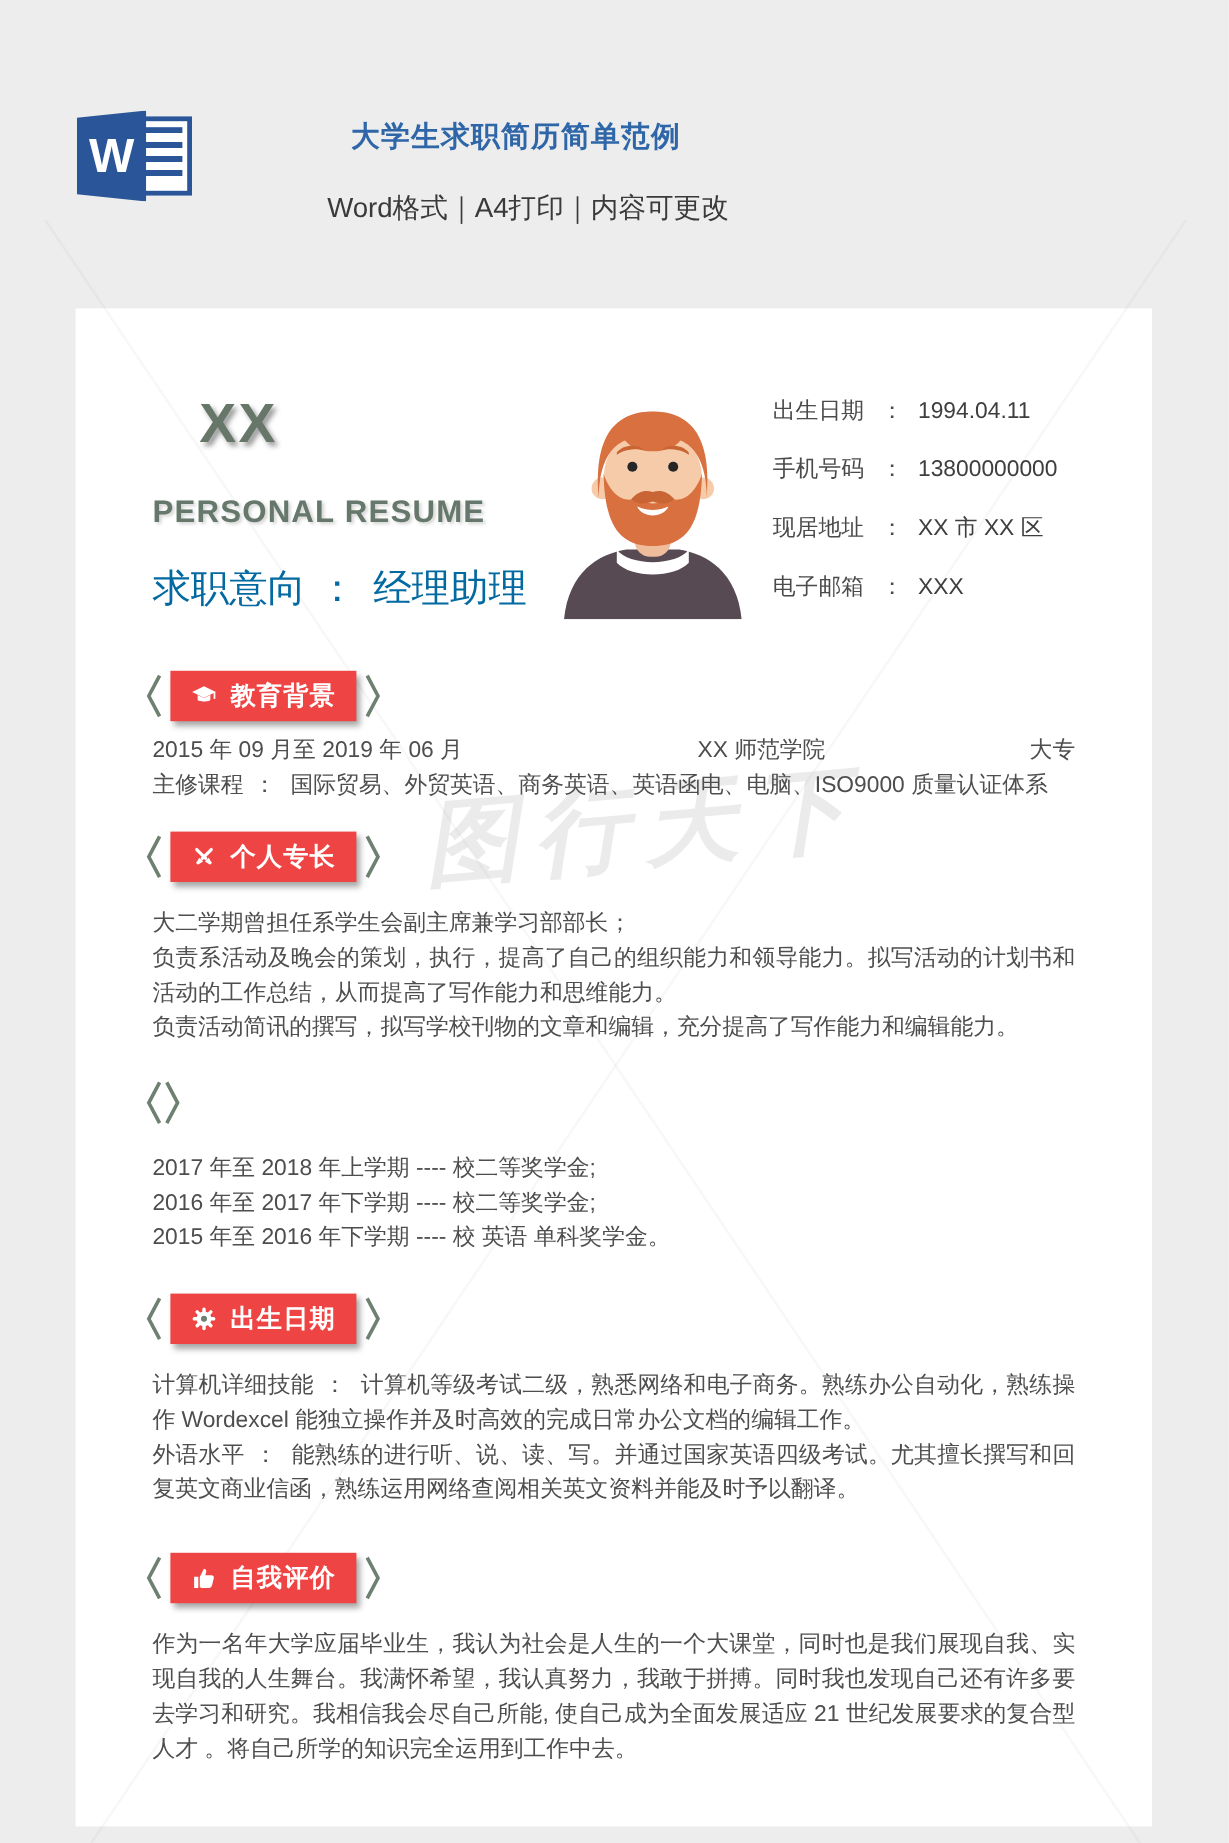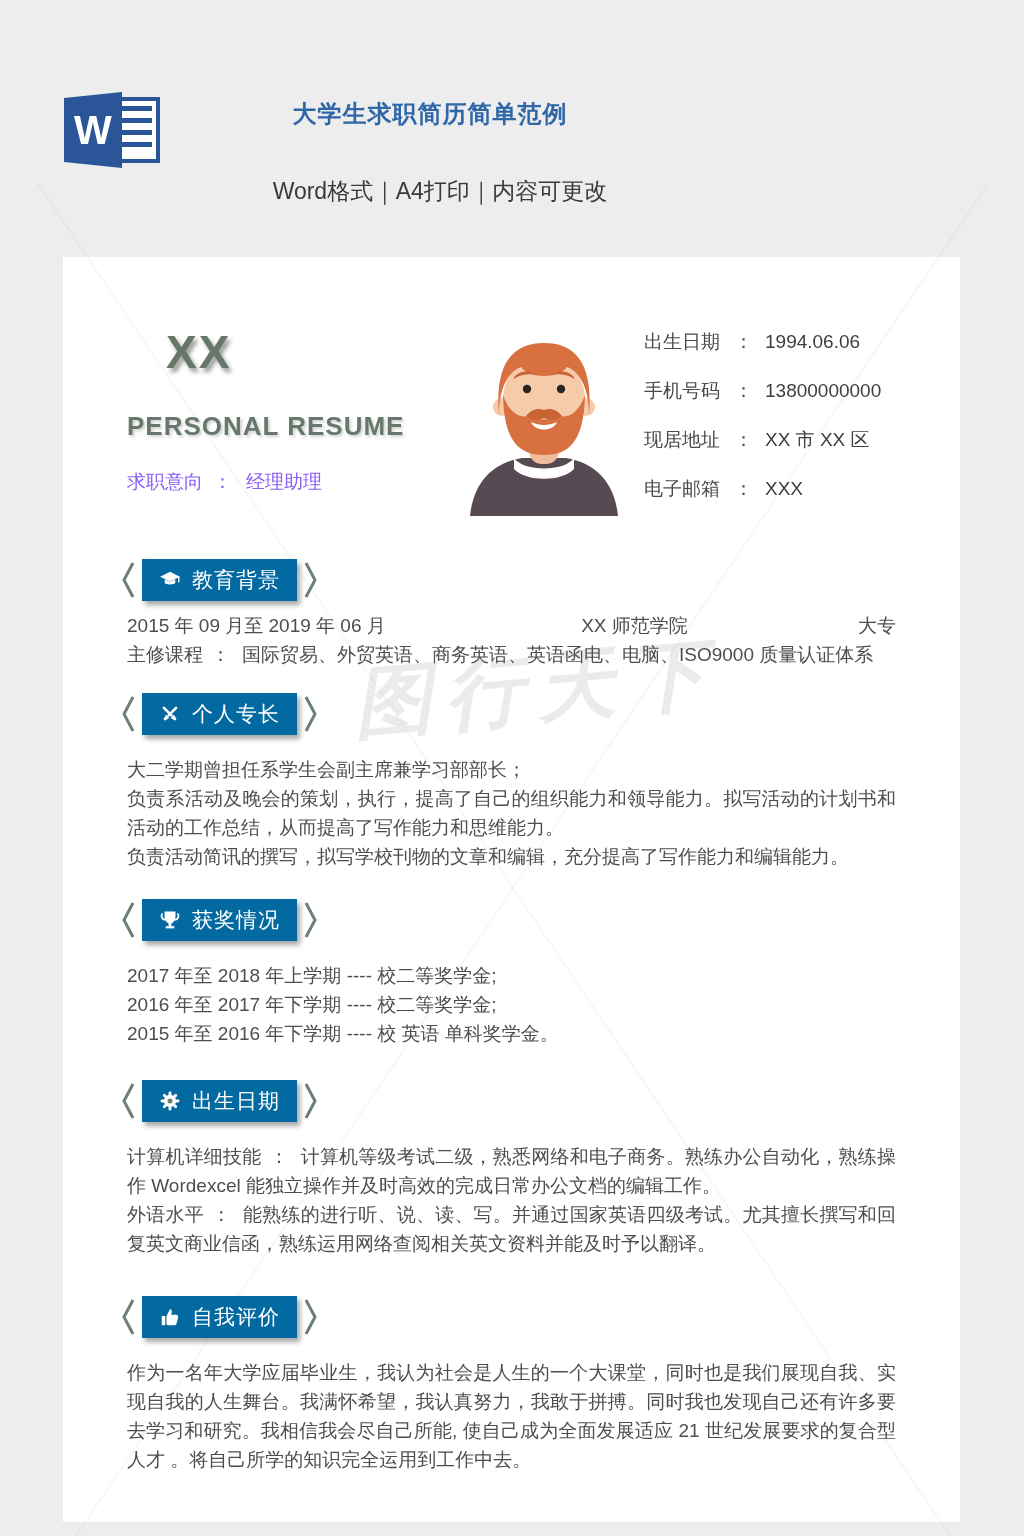--- a/index.html
+++ b/index.html
@@ -14,53 +14,53 @@
   .wi-page{position:absolute;left:44px;top:5px;width:52px;height:66px;background:#fff;
     border:4px solid #2a5699;box-sizing:border-box;}
   .wi-lines{position:absolute;left:4px;right:4px;top:5px;bottom:5px;
     background:repeating-linear-gradient(#2a5699 0 5px,transparent 5px 12px);}
   .wi-panel{position:absolute;left:0;top:0;width:58px;height:76px;background:#2a5699;
     clip-path:polygon(0 8%,100% 0,100% 100%,0 92%);
     display:flex;align-items:center;justify-content:center;}
   .wi-w{color:#fff;font-size:40px;font-weight:bold;line-height:1;}
   .doc-title{position:absolute;top:98px;left:0;width:860px;text-align:center;
     font-size:24px;font-weight:bold;color:#2e66a8;letter-spacing:1px;}
-  .doc-subtitle{position:absolute;top:176px;left:0;width:880px;text-align:center;
+  .doc-subtitle{position:absolute;top:158px;left:0;width:880px;text-align:center;
     font-size:23px;color:#3a3a3a;}
   
   .page{position:absolute;left:63px;top:257px;width:897px;height:1265px;background:#fff;}
   .wm-text{position:absolute;left:290px;top:380px;z-index:0;
     font-size:78px;font-weight:bold;font-style:italic;letter-spacing:14px;
     color:rgba(130,130,130,0.16);transform:rotate(-5deg);white-space:nowrap;}
   .wm-line{position:absolute;width:1700px;height:2px;background:rgba(120,120,120,0.06);
     top:630px;left:-400px;z-index:0;}
   .wm-l1{transform:rotate(56deg);}
   .wm-l2{transform:rotate(-56deg);}
   .page-inner{position:relative;z-index:1;padding:62px 64px 0 64px;}
   
   .r-header{display:flex;align-items:flex-start;}
   .r-left{flex:1;min-width:0;padding-top:6px;}
   .r-name{font-size:46px;font-weight:bold;color:#66776a;letter-spacing:2px;
     text-shadow:3px 4px 4px rgba(70,70,70,0.55);margin-left:39px;}
   .r-en{margin-top:32px;font-size:26px;font-weight:bold;color:#66786b;letter-spacing:1px;
     text-shadow:2px 2px 3px rgba(0,0,0,0.18);}
-  .r-objective{margin-top:27px;font-size:19px;color:#8b5cf6;}
+  .r-objective{margin-top:27px;font-size:32px;color:#0369a1;}
   .r-objective .colon{margin:0 14px 0 10px;}
   .r-photo{width:180px;height:197px;flex:none;}
   .r-contact{width:252px;flex:none;margin-left:10px;padding-top:10px;}
   .contact-row{display:flex;align-items:baseline;font-size:19px;color:#4a4a4a;margin-bottom:23px;}
   .c-label{width:88px;flex:none;}
   .c-colon{margin:0 12px 0 2px;flex:none;}
   .c-value{color:#3e3e3e;}
   
   .sec-header{display:flex;align-items:center;margin-left:-6px;}
   .chev{flex:none;}
-  .badge{display:inline-flex;align-items:center;gap:11px;background:#0369a1;color:#fff;
+  .badge{display:inline-flex;align-items:center;gap:11px;background:#ef4444;color:#fff;
     padding:7px 17px;margin:0 6px;font-size:21px;letter-spacing:1px;
-    box-shadow:3px 4px 5px rgba(0,0,0,0.35);}
+    box-shadow:3px 4px 5px rgba(0,0,0,0.35);font-weight:bold;}
   .badge svg{width:22px;height:22px;flex:none;}
   
   .sec-body{margin-top:20px;font-size:19px;line-height:29px;color:#4e4e4e;text-align:justify;}
   .edu-row{display:flex;}
   .edu-period{width:318px;flex:none;}
   .edu-school{flex:1;text-align:center;}
   .edu-degree{width:72px;flex:none;text-align:right;}
   .lbl-line .lv-colon{margin:0 12px 0 8px;}
   .sec-education{margin-top:34px;}
   .sec-education .sec-body{margin-top:10px;}
@@ -118,21 +118,21 @@
           <circle cx="107" cy="70" r="4.2" fill="#262626"></circle>
           <path d="M60 58 C66 51 77 51 83 56 C76 54.5 66 55.5 60 60 Z" fill="#c96534"></path>
           <path d="M120 58 C114 51 103 51 97 56 C104 54.5 114 55.5 120 60 Z" fill="#c96534"></path>
         </svg>
       </div>
 
       <div class="r-contact">
         <div class="contact-row">
           <span class="c-label">出生日期</span>
           <span class="c-colon">：</span>
-          <span class="c-value">1994.06.06</span>
+          <span class="c-value">1994.04.11</span>
         </div>
         <div class="contact-row">
           <span class="c-label">手机号码</span>
           <span class="c-colon">：</span>
           <span class="c-value">13800000000</span>
         </div>
         <div class="contact-row">
           <span class="c-label">现居地址</span>
           <span class="c-colon">：</span>
           <span class="c-value">XX 市 XX 区</span>
@@ -203,31 +203,20 @@
         <div>负责系活动及晚会的策划，执行，提高了自己的组织能力和领导能力。拟写活动的计划书和活动的工作总结，从而提高了写作能力和思维能力。</div>
         <div>负责活动简讯的撰写，拟写学校刊物的文章和编辑，充分提高了写作能力和编辑能力。</div>
       </div>
     </div>
 
     <div class="sec-awards">
       <div class="sec-header">
         <svg class="chev" width="15" height="40" viewBox="0 0 15 40">
             <polyline points="12,3 3,20 12,37" fill="none" stroke="#6e8070" stroke-width="3"></polyline>
           </svg>
-        <div class="badge">
-          <svg viewBox="0 0 20 20">
-              <g stroke="#fff" stroke-width="1.6" fill="none">
-                <path d="M3.4 4.5 c-1.6 0 -1.8 4.6 2.2 5.4 M16.6 4.5 c1.6 0 1.8 4.6 -2.2 5.4"></path>
-              </g>
-              <path fill="#fff" d="M5 2.3 h10 v4.2 c0 4-2.2 6.6-5 6.6 s-5 -2.6 -5 -6.6 Z"></path>
-              <rect x="8.7" y="12.8" width="2.6" height="2.8" fill="#fff"></rect>
-              <rect x="6.1" y="15.6" width="7.8" height="2" fill="#fff"></rect>
-            </svg>
-          <span>获奖情况</span>
-        </div>
         <svg class="chev" width="15" height="40" viewBox="0 0 15 40">
             <polyline points="3,3 12,20 3,37" fill="none" stroke="#6e8070" stroke-width="3"></polyline>
           </svg>
       </div>
       <div class="sec-body">
         <div>2017 年至 2018 年上学期  ----  校二等奖学金;</div>
         <div>2016 年至 2017 年下学期  ----  校二等奖学金;</div>
         <div>2015 年至 2016 年下学期  ----  校 英语 单科奖学金。</div>
       </div>
     </div>

